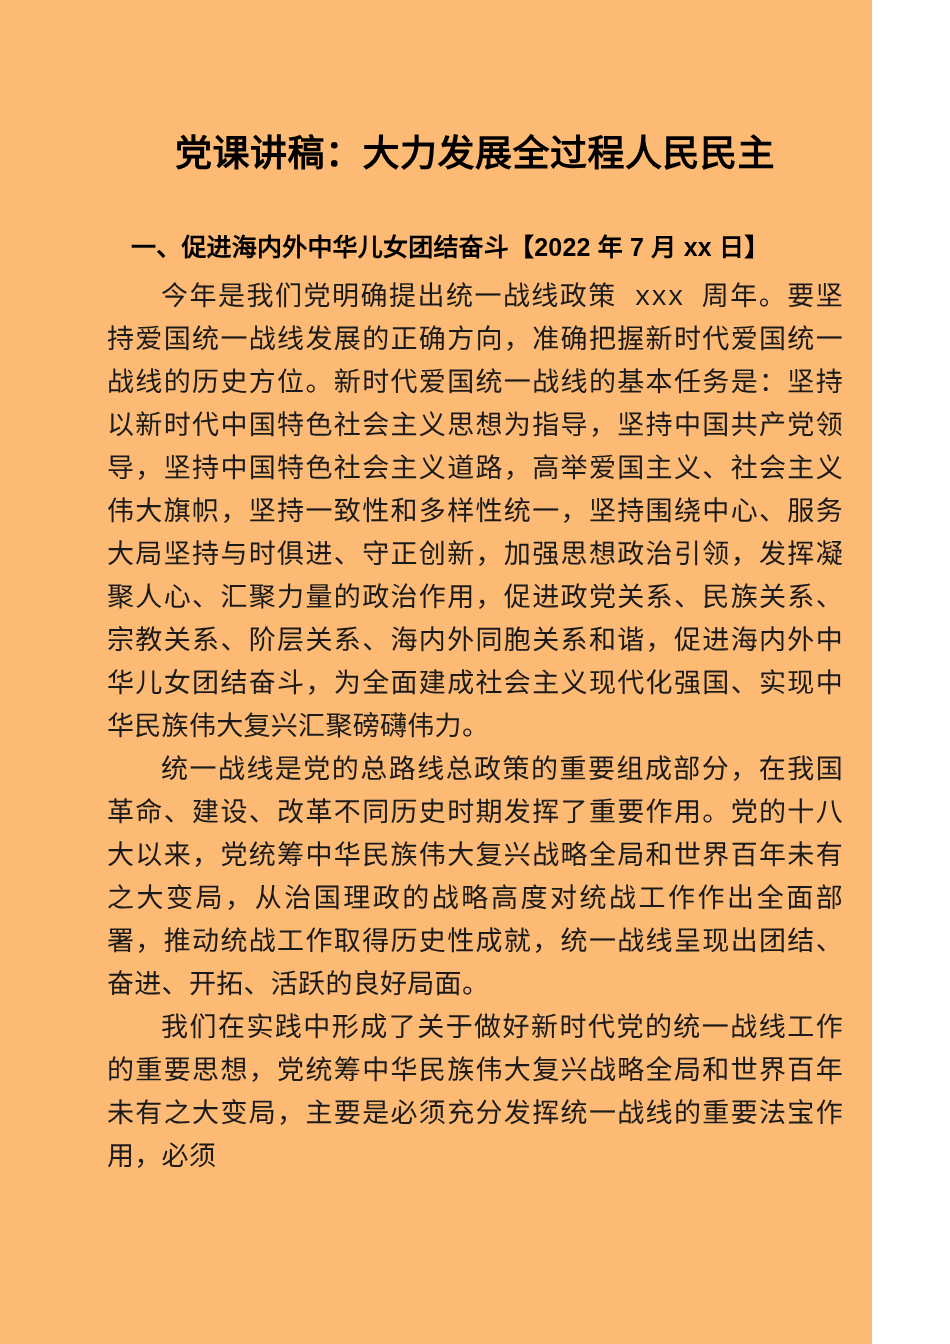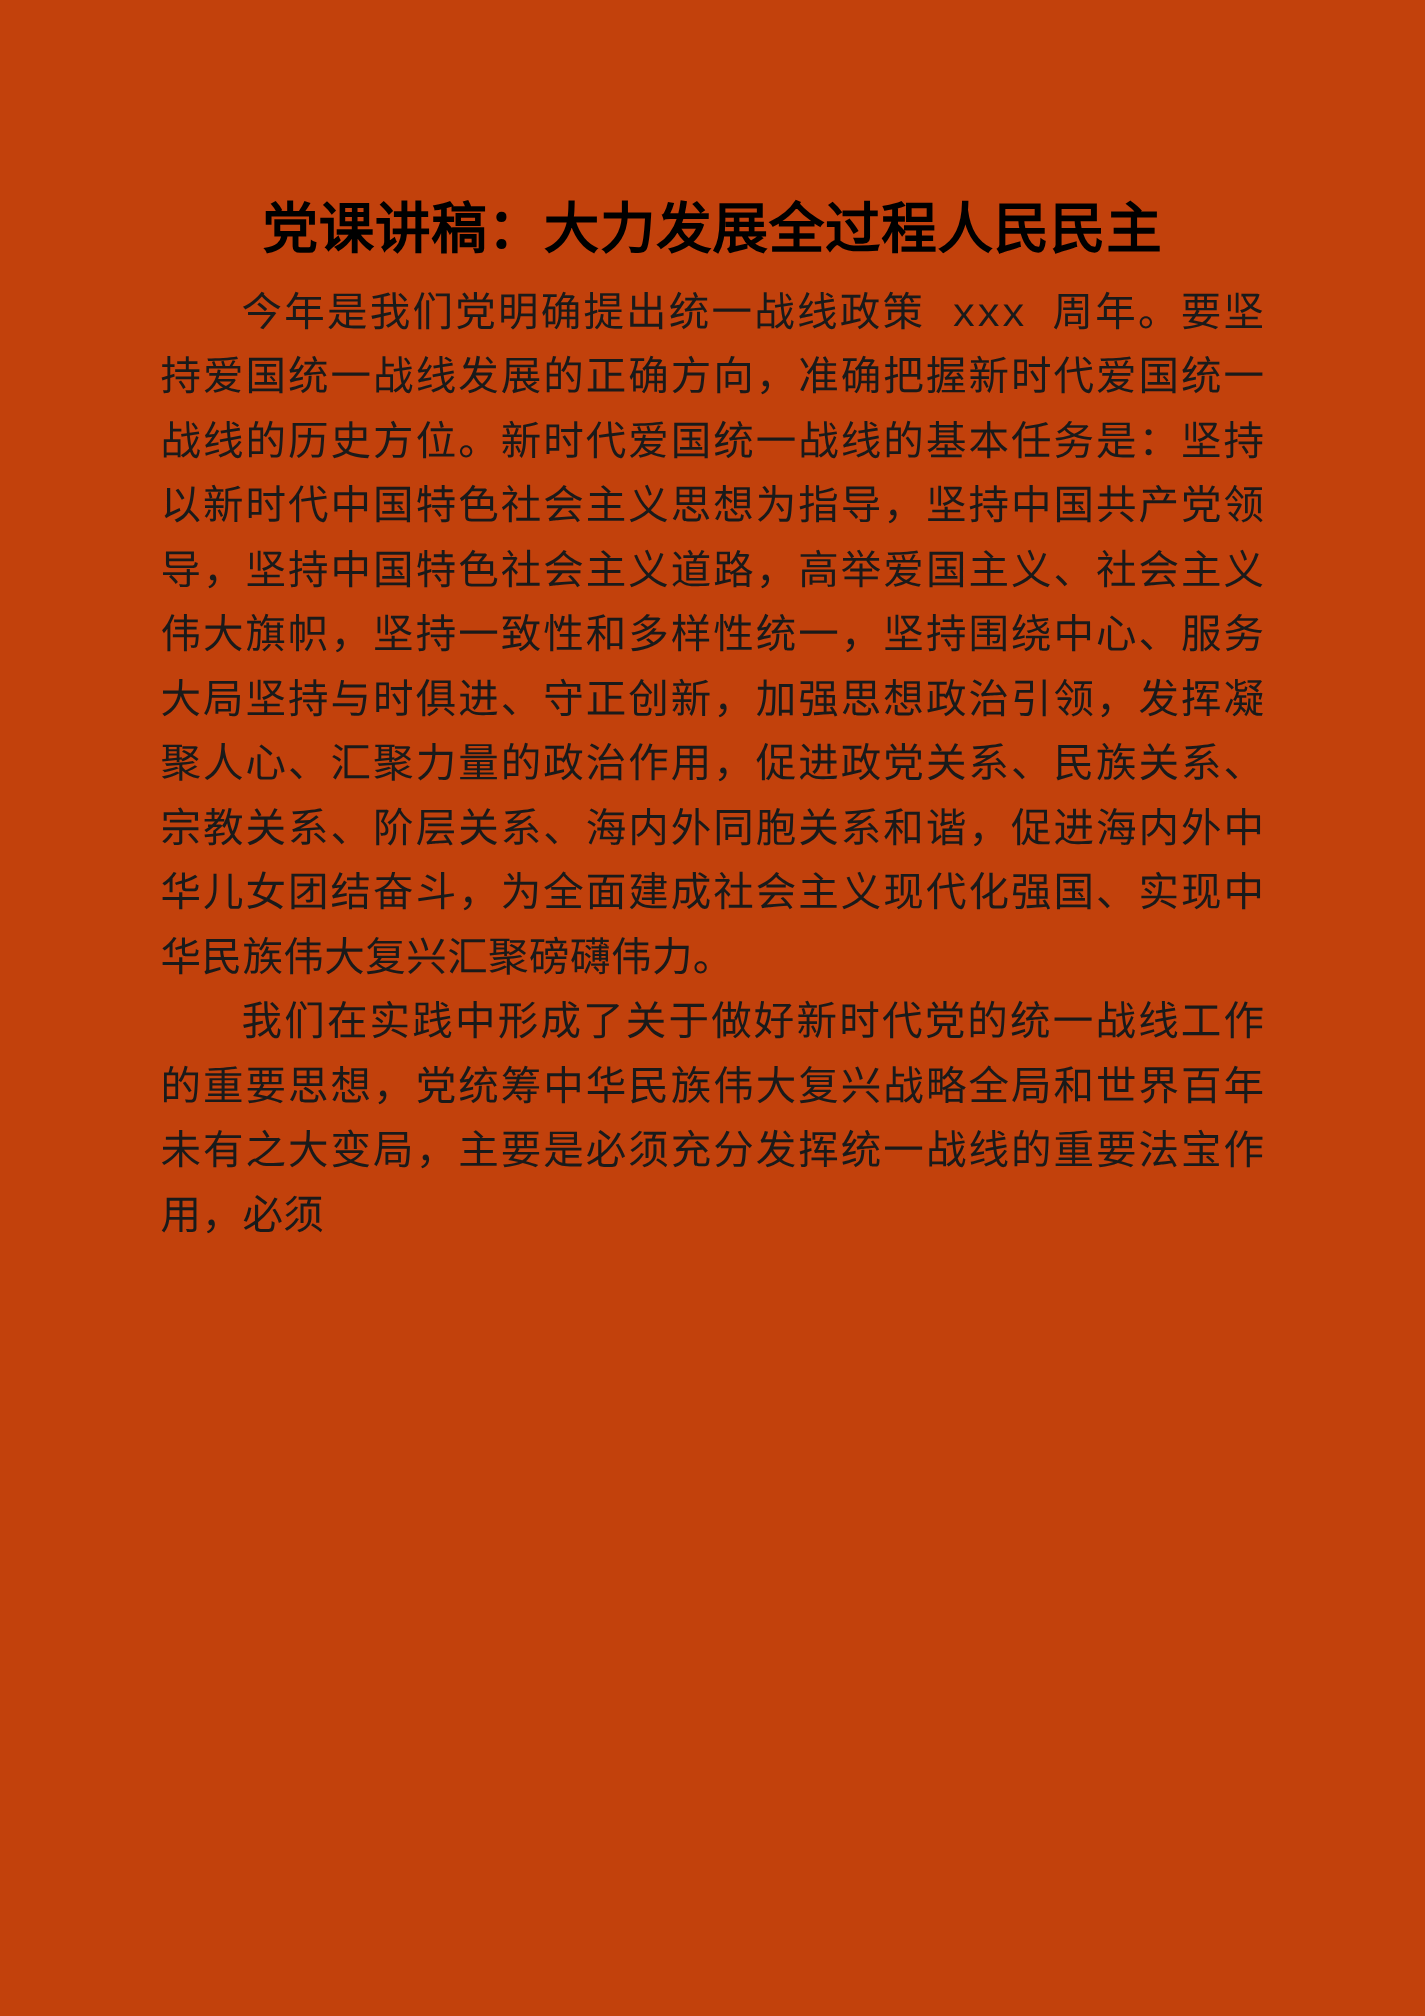--- a/index.html
+++ b/index.html
@@ -4,23 +4,23 @@
 <title>党课讲稿</title>
 <style>
   html, body {
     margin: 0;
     padding: 0;
     background: #ffffff;
   }
 
   .page {
     position: relative;
-    width: 950px;
+    width: 872px;
     height: 1344px;
-    background: #c2410c;
+    background: #fdba74;
     box-sizing: border-box;
     overflow: hidden;
     font-family: "Liberation Serif", "DejaVu Serif", serif;
     color: #000000;
     -webkit-font-smoothing: antialiased;
   }
 
   .page-body {
     position: absolute;
     left: 107px;
@@ -82,20 +82,22 @@
   }
 </style>
 </head>
 <body>
 
 <div class="page">
   <div class="page-body">
 
     <h1 class="doc-title">党课讲稿：大力发展全过程人民民主</h1>
 
+    <h2 class="section-heading">一、促进海内外中华儿女团结奋斗【2022 年 7 月 xx 日】</h2>
 
     <div class="body-text">
       <p class="para">今年是我们党明确提出统一战线政策 xxx 周年。要坚持爱国统一战线发展的正确方向，准确把握新时代爱国统一战线的历史方位。新时代爱国统一战线的基本任务是：坚持以新时代中国特色社会主义思想为指导，坚持中国共产党领导，坚持中国特色社会主义道路，高举爱国主义、社会主义伟大旗帜，坚持一致性和多样性统一，坚持围绕中心、服务大局坚持与时俱进、守正创新，加强思想政治引领，发挥凝聚人心、汇聚力量的政治作用，促进政党关系、民族关系、宗教关系、阶层关系、海内外同胞关系和谐，促进海内外中华儿女团结奋斗，为全面建成社会主义现代化强国、实现中华民族伟大复兴汇聚磅礴伟力。</p>
+      <p class="para">统一战线是党的总路线总政策的重要组成部分，在我国革命、建设、改革不同历史时期发挥了重要作用。党的十八大以来，党统筹中华民族伟大复兴战略全局和世界百年未有之大变局，从治国理政的战略高度对统战工作作出全面部署，推动统战工作取得历史性成就，统一战线呈现出团结、奋进、开拓、活跃的良好局面。</p>
       <p class="para">我们在实践中形成了关于做好新时代党的统一战线工作的重要思想，党统筹中华民族伟大复兴战略全局和世界百年未有之大变局，主要是必须充分发挥统一战线的重要法宝作用，必须</p>
     </div>
 
   </div>
 </div>
 
 </body></html>

